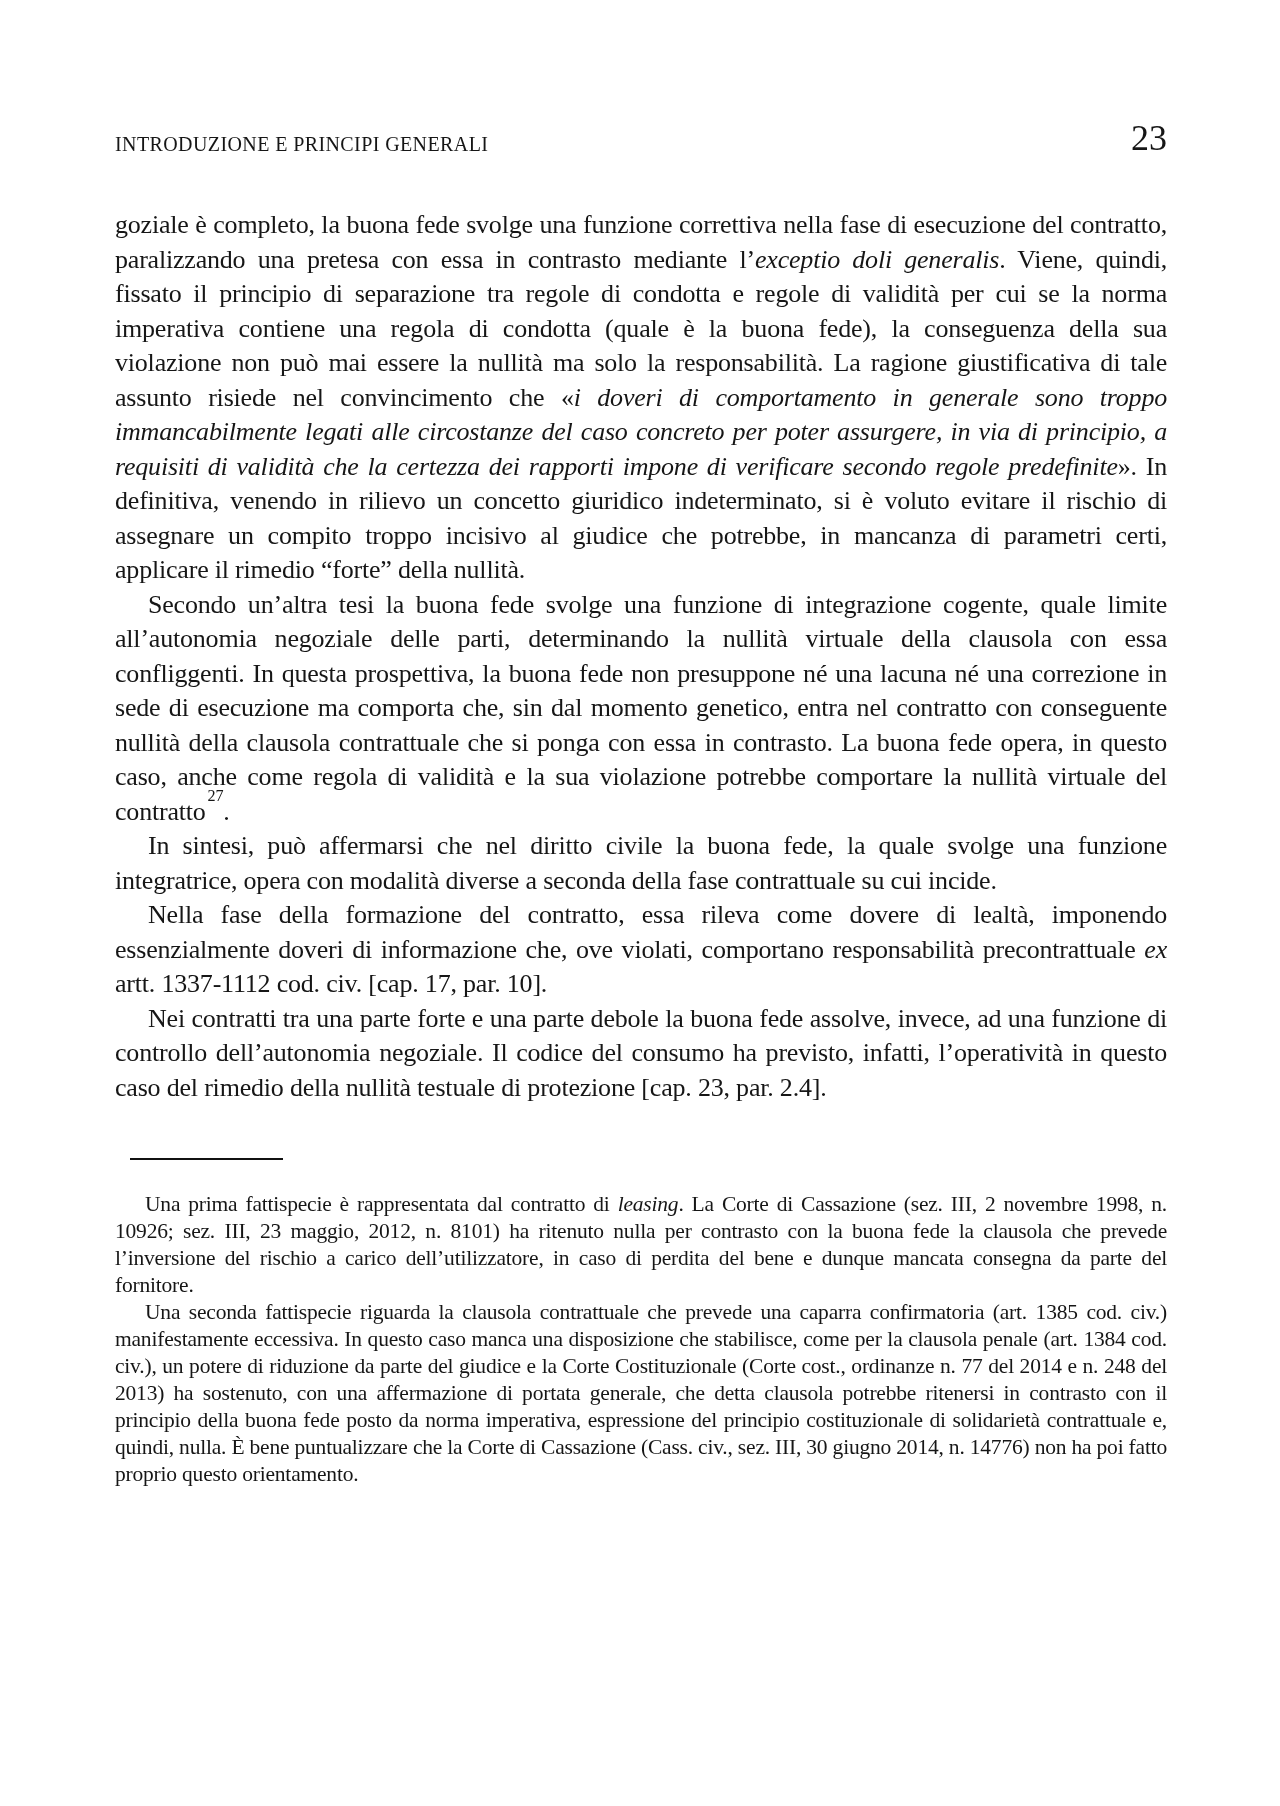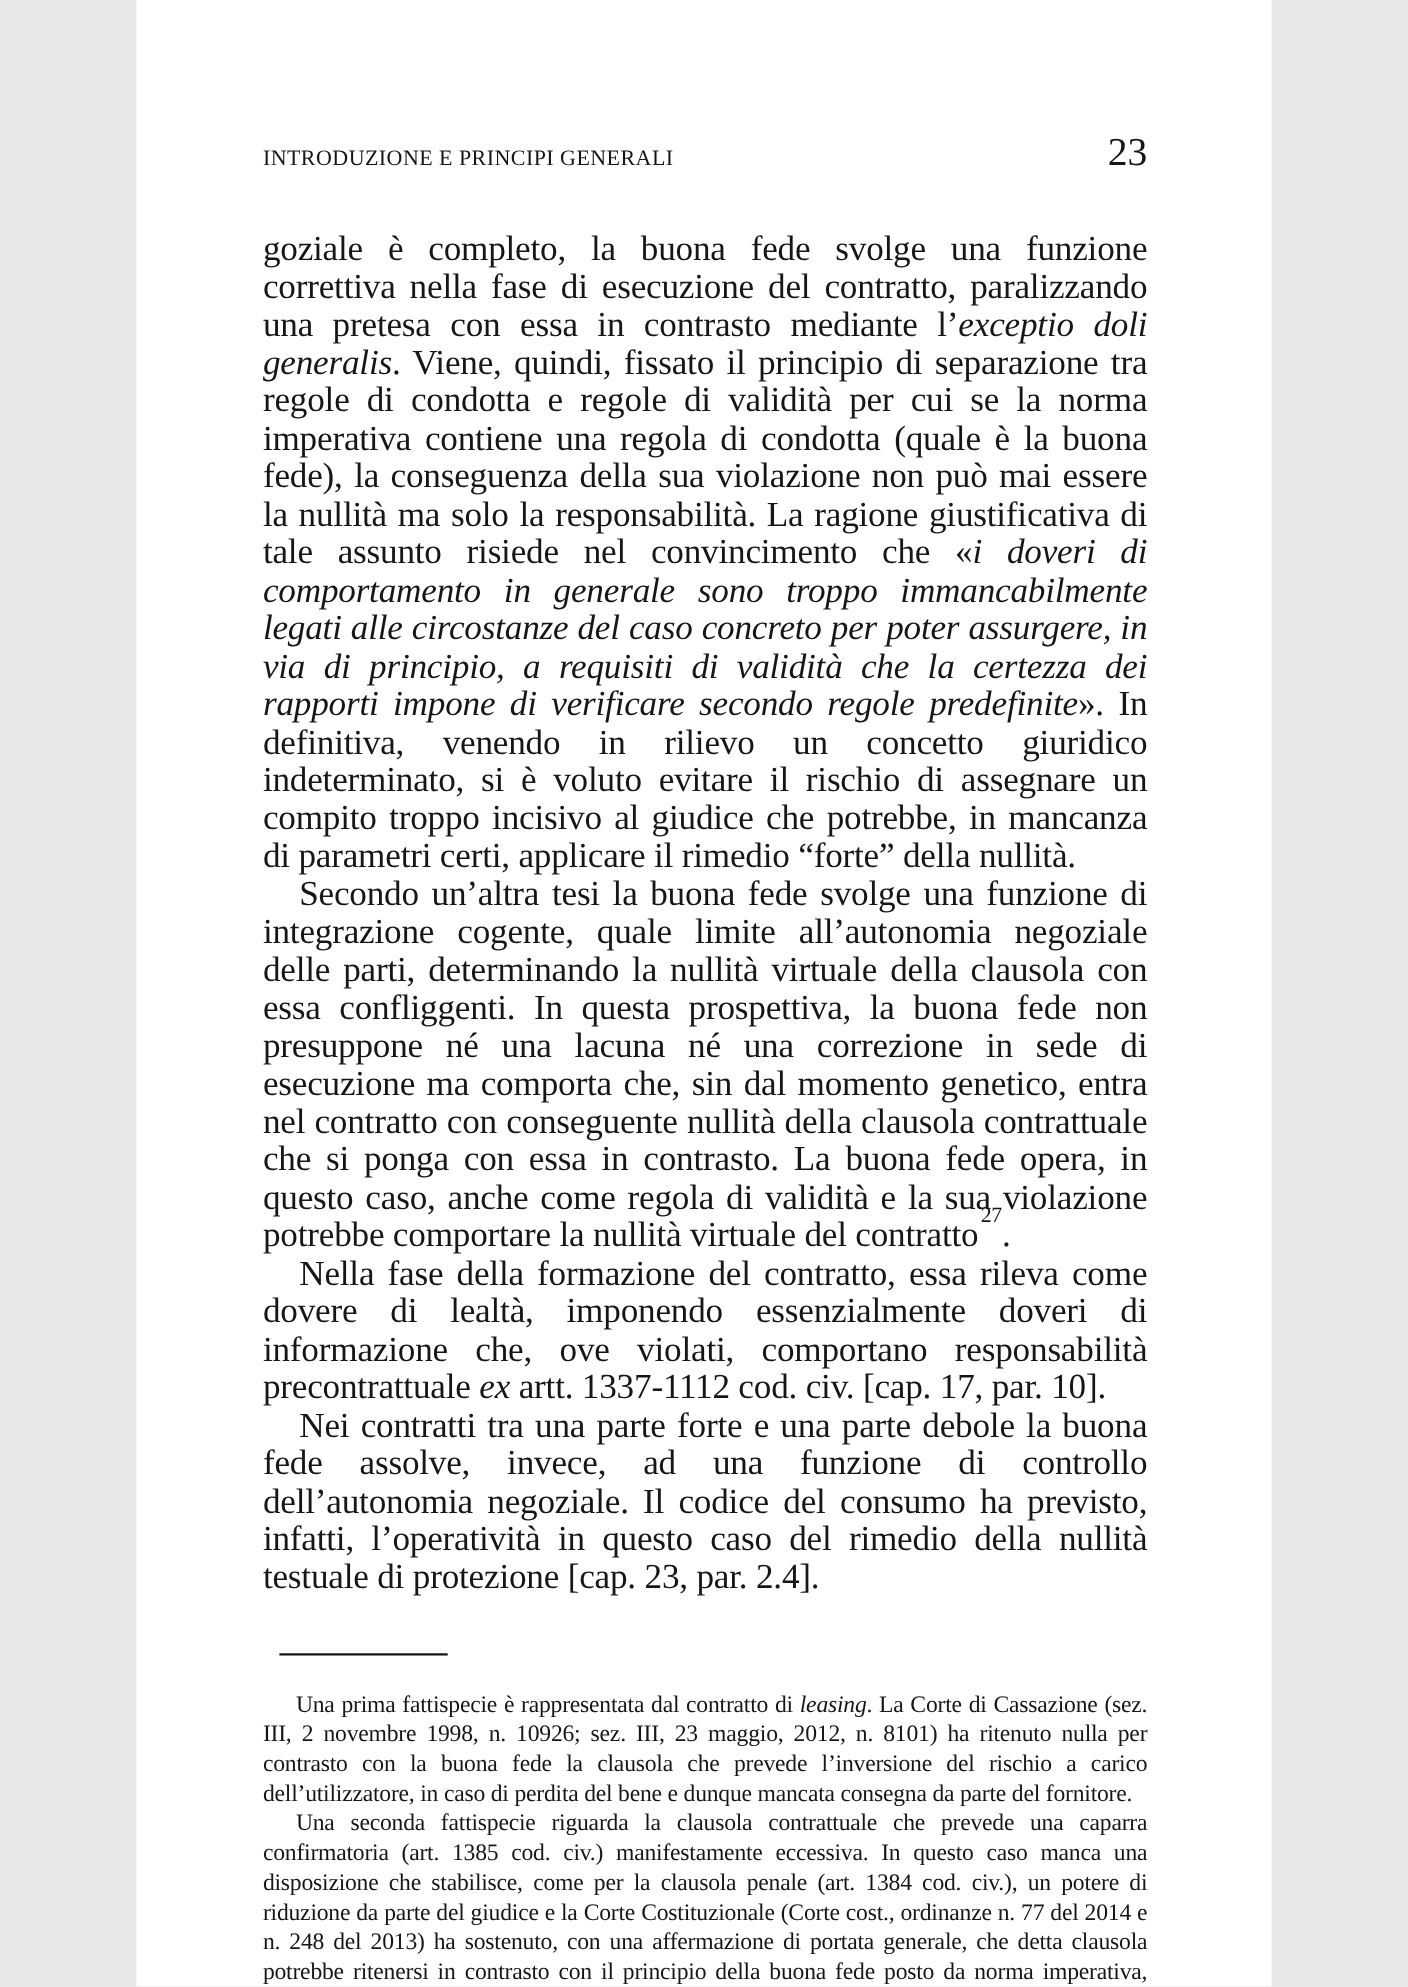--- a/index.html
+++ b/index.html
@@ -2,21 +2,21 @@
 <html lang="it"><head>
 <meta charset="utf-8">
 <style>
   html, body {
     margin: 0;
     padding: 0;
     background: #e8e8e8;
   }
   .page {
     position: relative;
-    width: 1032px;
+    width: 1280px;
     height: 1806px;
     margin: 0 auto;
     background: #ffffff;
     color: #161616;
     box-sizing: border-box;
     padding: 120px 113px 0 115px;
     font-family: "Liberation Serif", "DejaVu Serif", serif;
     overflow: hidden;
   }
   .header-row {
@@ -31,21 +31,21 @@
     line-height: 1;
     padding-bottom: 2px;
     white-space: nowrap;
   }
   .page-number {
     font-size: 36px;
     line-height: 1;
   }
   .body-text {
     margin-top: 52px;
-    font-size: 32px;
+    font-size: 26px;
     line-height: 34.5px;
     text-align: justify;
     letter-spacing: -0.2px;
   }
   .body-text p,
   .footnotes p {
     margin: 0;
   }
   .body-text p.indent {
     text-indent: 33px;
@@ -83,20 +83,21 @@
 <div class="page">
 
   <div class="header-row">
     <span class="running-title">INTRODUZIONE E PRINCIPI GENERALI</span>
     <span class="page-number">23</span>
   </div>
 
   <div class="body-text">
       <p><span>goziale è completo, la buona fede svolge una funzione correttiva nella fase di esecuzione del contratto, paralizzando una pretesa con essa in contrasto mediante l’</span><em>exceptio doli generalis</em><span>. Viene, quindi, fissato il principio di separazione tra regole di condotta e regole di validità per cui se la norma imperativa contiene una regola di condotta (quale è la buona fede), la conseguenza della sua violazione non può mai essere la nullità ma solo la responsabilità. La ragione giustificativa di tale assunto risiede nel convincimento che «</span><em>i doveri di comportamento in generale sono troppo immancabilmente legati alle circostanze del caso concreto per poter assurgere, in via di principio, a requisiti di validità che la certezza dei rapporti impone di verificare secondo regole predefinite</em><span>». In definitiva, venendo in rilievo un concetto giuridico indeterminato, si è voluto evitare il rischio di assegnare un compito troppo incisivo al giudice che potrebbe, in mancanza di parametri certi, applicare il rimedio “forte” della nullità.</span></p>
       <p class="indent"><span>Secondo un’altra tesi la buona fede svolge una funzione di integrazione cogente, quale limite all’autonomia negoziale delle parti, determinando la nullità virtuale della clausola con essa confliggenti. In questa prospettiva, la buona fede non presuppone né una lacuna né una correzione in sede di esecuzione ma comporta che, sin dal momento genetico, entra nel contratto con conseguente nullità della clausola contrattuale che si ponga con essa in contrasto. La buona fede opera, in questo caso, anche come regola di validità e la sua violazione potrebbe comportare la nullità virtuale del contratto</span><sup class="fn-ref">27</sup><span>.</span></p>
+      <p class="indent"><span>In sintesi, può affermarsi che nel diritto civile la buona fede, la quale svolge una funzione integratrice, opera con modalità diverse a seconda della fase contrattuale su cui incide.</span></p>
       <p class="indent"><span>Nella fase della formazione del contratto, essa rileva come dovere di lealtà, imponendo essenzialmente doveri di informazione che, ove violati, comportano responsabilità precontrattuale </span><em>ex</em><span> artt. 1337-1112 cod. civ. [cap. 17, par. 10].</span></p>
       <p class="indent"><span>Nei contratti tra una parte forte e una parte debole la buona fede assolve, invece, ad una funzione di controllo dell’autonomia negoziale. Il codice del consumo ha previsto, infatti, l’operatività in questo caso del rimedio della nullità testuale di protezione [cap. 23, par. 2.4].</span></p>
     </div>
 
   <div class="footnote-separator"></div>
 
   <div class="footnotes">
       <p class="indent"><span>Una prima fattispecie è rappresentata dal contratto di </span><em>leasing</em><span>. La Corte di Cassazione (sez. III, 2 novembre 1998, n. 10926; sez. III, 23 maggio, 2012, n. 8101) ha ritenuto nulla per contrasto con la buona fede la clausola che prevede l’inversione del rischio a carico dell’utilizzatore, in caso di perdita del bene e dunque mancata consegna da parte del fornitore.</span></p>
       <p class="indent"><span>Una seconda fattispecie riguarda la clausola contrattuale che prevede una caparra confirmatoria (art. 1385 cod. civ.) manifestamente eccessiva. In questo caso manca una disposizione che stabilisce, come per la clausola penale (art. 1384 cod. civ.), un potere di riduzione da parte del giudice e la Corte Costituzionale (Corte cost., ordinanze n. 77 del 2014 e n. 248 del 2013) ha sostenuto, con una affermazione di portata generale, che detta clausola potrebbe ritenersi in contrasto con il principio della buona fede posto da norma imperativa, espressione del principio costituzionale di solidarietà contrattuale e, quindi, nulla. È bene puntualizzare che la Corte di Cassazione (Cass. civ., sez. III, 30 giugno 2014, n. 14776) non ha poi fatto proprio questo orientamento.</span></p>
     </div>

